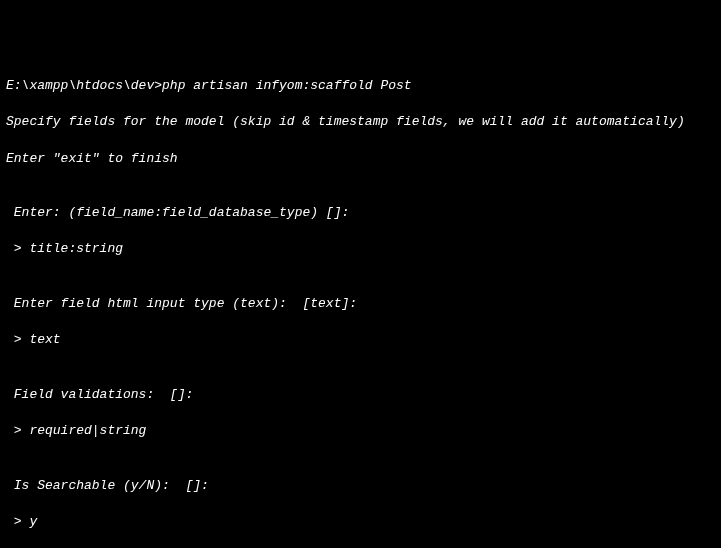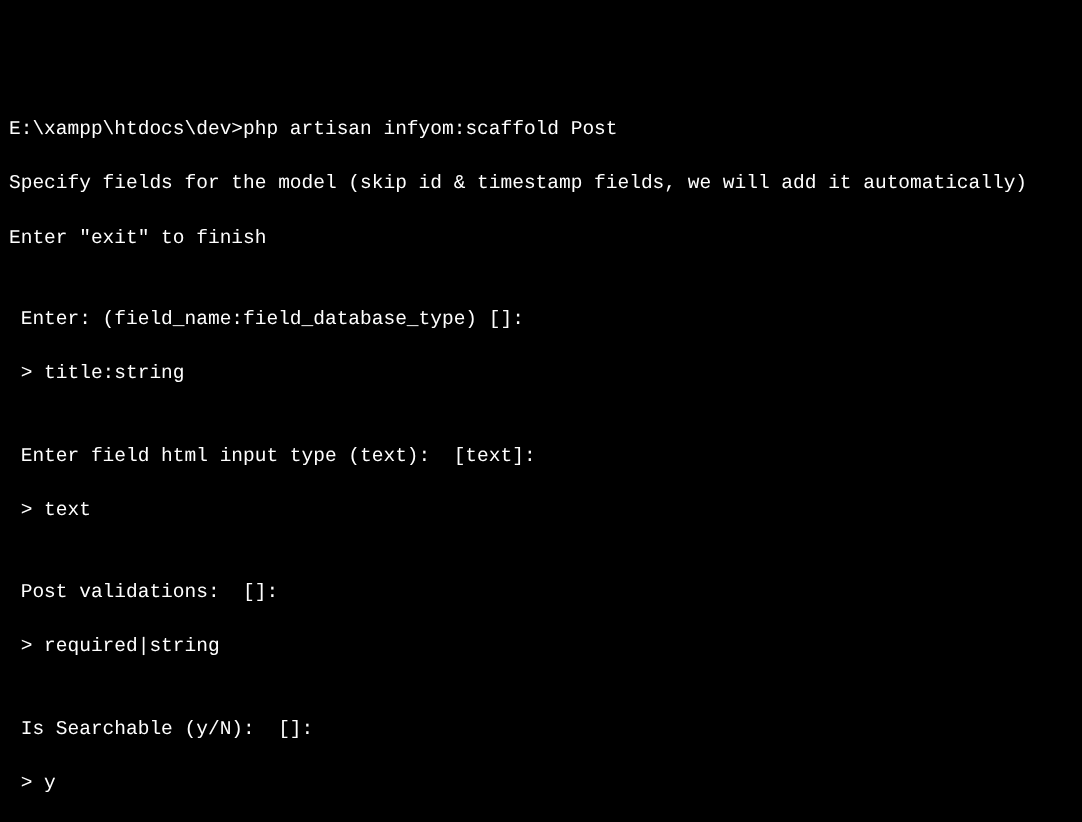--- a/index.html
+++ b/index.html
@@ -14,38 +14,39 @@
       font-size: 13px;
       line-height: 1.4;
       padding: 4px 6px;
       width: 721px;
       height: 548px;
       overflow: hidden;
       white-space: pre;
     }
     .line {
       display: block;
+      font-style: italic;
     }
   </style>
 </head>
 <body>
 
 
 
 <span class="line"><span>E:\xampp\htdocs\dev&gt;</span><span>php artisan infyom:scaffold Post</span></span>
 <span class="line">Specify fields for the model (skip id &amp; timestamp fields, we will add it automatically)</span>
 <span class="line">Enter "exit" to finish</span>
 <span class="line"></span>
 <span class="line"> Enter: (field_name:field_database_type) []:</span>
 <span class="line"> &gt; title:string</span>
 <span class="line"></span>
 <span class="line"> Enter field html input type (text):  [text]:</span>
 <span class="line"> &gt; text</span>
 <span class="line"></span>
-<span class="line"> Post validations:  []:</span>
+<span class="line"> Field validations:  []:</span>
 <span class="line"> &gt; required|string</span>
 <span class="line"></span>
 <span class="line"> Is Searchable (y/N):  []:</span>
 <span class="line"> &gt; y</span>
 <span class="line"></span>
 
 
 <span class="line"></span>
 
 

